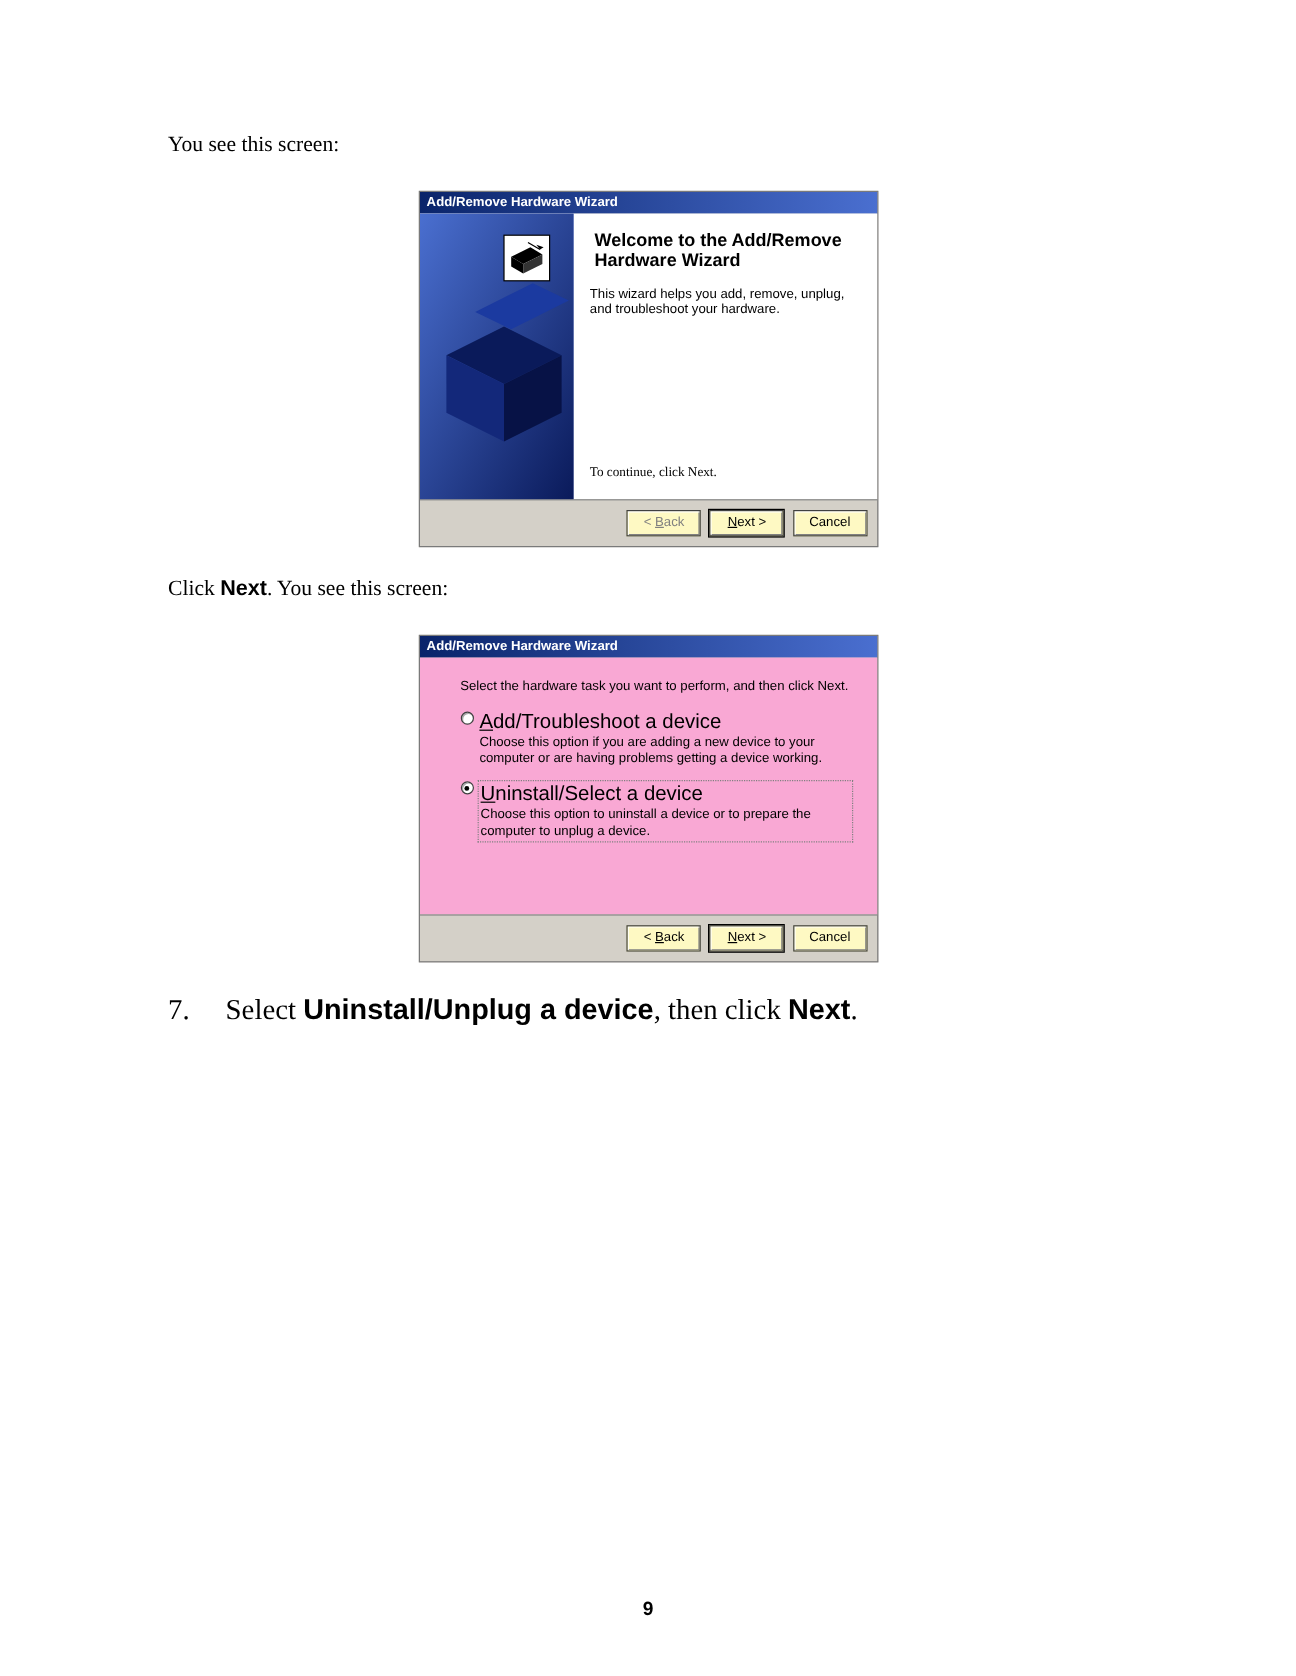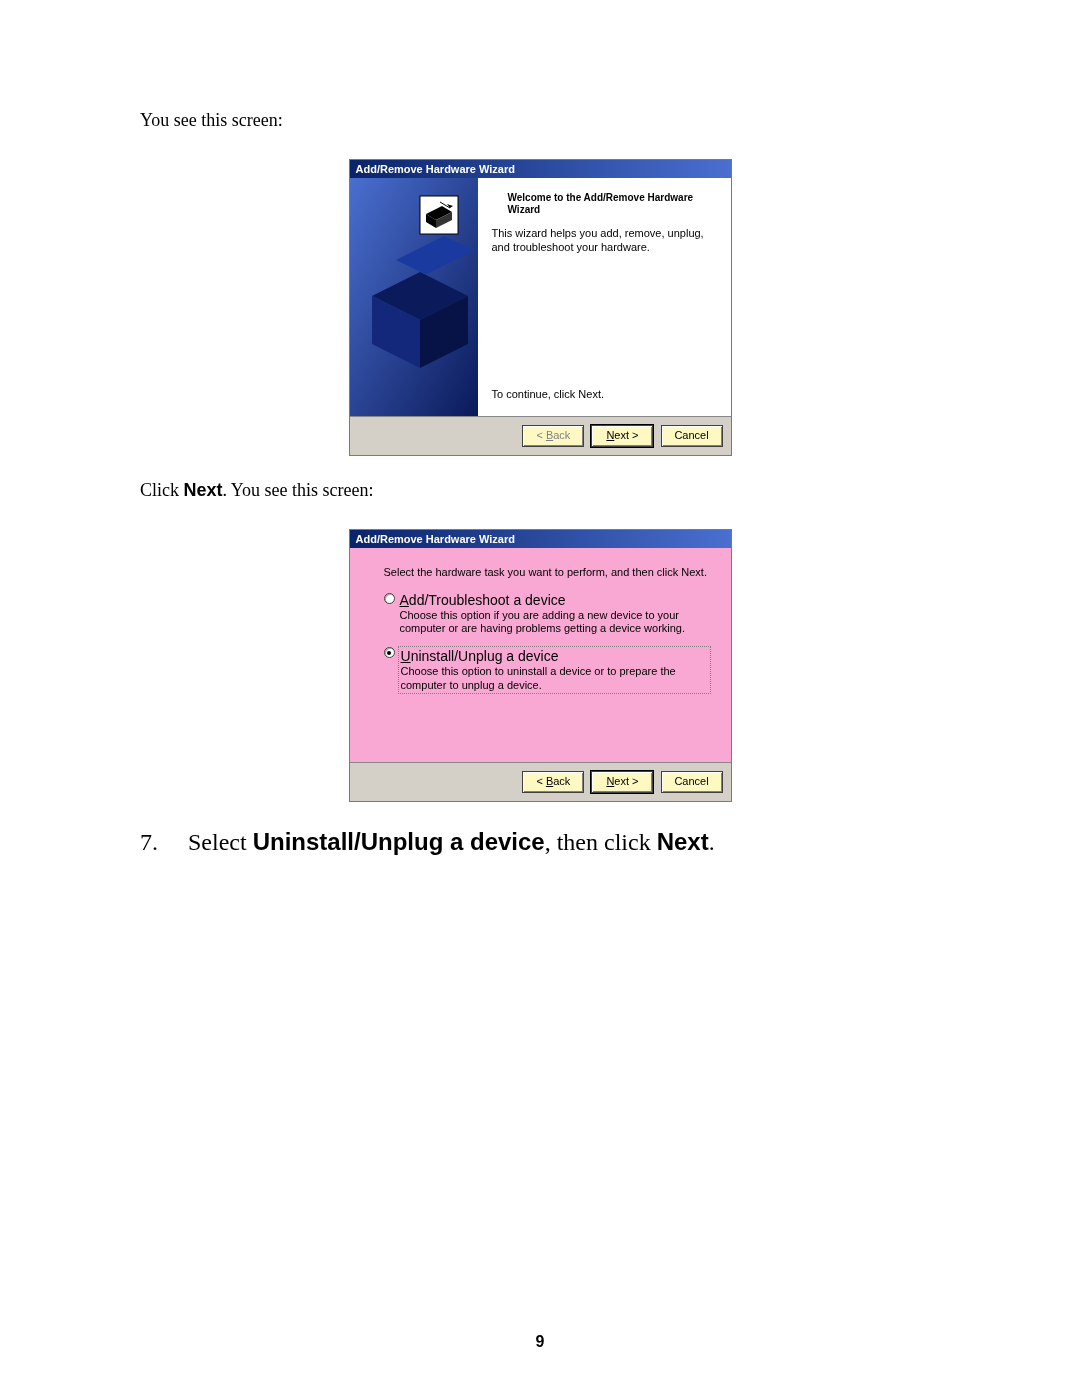--- a/index.html
+++ b/index.html
@@ -105,32 +105,33 @@
   .wz1-side svg { position:absolute; inset:0; }
   .wz1-content {
     flex: 1;
     padding: 14px 14px 8px 14px;
     display: flex;
     flex-direction: column;
   }
   .wz1-h {
     font-family: Arial, sans-serif;
     font-weight: bold;
-    font-size: 10px;
+    font-size: 15px;
     line-height: 1.15;
-    margin: 0 0 12px 16px;
+    margin: 0 0 12px 4px;
   }
   .wz1-desc {
     font-size: 11px;
     line-height: 1.25;
   }
   .wz1-continue {
     margin-top: auto;
     font-size: 11px;
     padding-bottom: 8px;
+    font-family: Liberation Serif, serif;
   }
 
   
   .wz2-hdr {
     background: #fff;
     border-bottom: 1px solid #808080;
     padding: 8px 10px 10px 18px;
     position: relative;
     height: 38px;
   }
@@ -174,21 +175,21 @@
     box-sizing: border-box;
   }
   .radio.checked::after {
     content: "";
     position: absolute;
     left: 2.5px; top: 2.5px;
     width: 4px; height: 4px;
     background: #000;
     border-radius: 50%;
   }
-  .opt-label { font-size: 14px; }
+  .opt-label { font-size: 17px; }
   .opt-label .ul { text-decoration: underline; }
   .opt-desc {
     font-size: 11px;
     line-height: 1.2;
     margin-top: 1px;
   }
   .opt.selected .sel-box {
     border: 1px dotted #808080;
     display: block;
     padding: 1px 2px;
@@ -257,21 +258,21 @@
         <span class="radio"></span>
         <span class="sel-box">
           <span class="opt-label"><span class="ul">A</span><span>dd/Troubleshoot a device</span></span>
           <div class="opt-desc">Choose this option if you are adding a new device to your computer or are having problems getting a device working.</div>
         </span>
       </div>
 
       <div class="opt selected">
         <span class="radio checked"></span>
         <span class="sel-box">
-          <span class="opt-label"><span class="ul">U</span><span>ninstall/Unplug a device</span></span>
+          <span class="opt-label"><span class="ul">U</span><span>ninstall/Select a device</span></span>
           <div class="opt-desc">Choose this option to uninstall a device or to prepare the computer to unplug a device.</div>
         </span>
       </div>
     </div>
     <div class="btnrow">
       <span class="winbtn">&lt; <span class="ul">B</span>ack</span>
       <span class="winbtn default"><span class="ul">N</span>ext &gt;</span>
       <span class="winbtn">Cancel</span>
     </div>
   </div>

